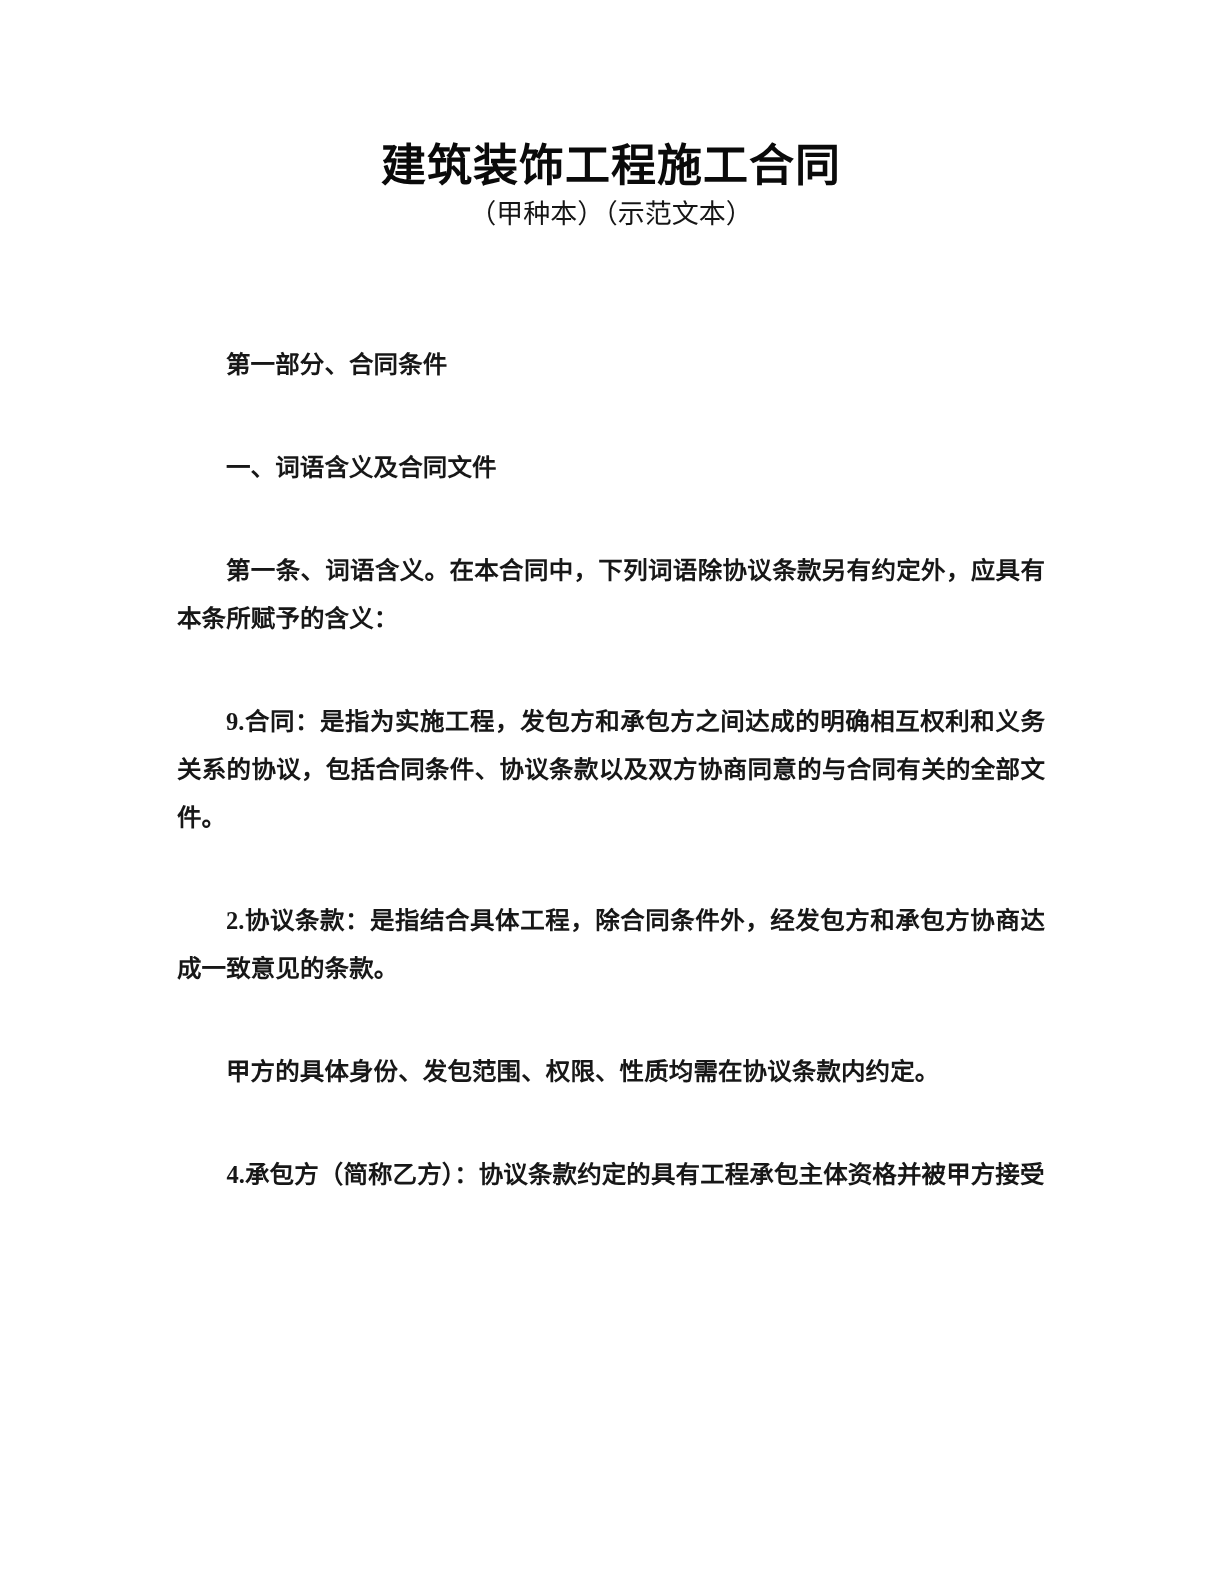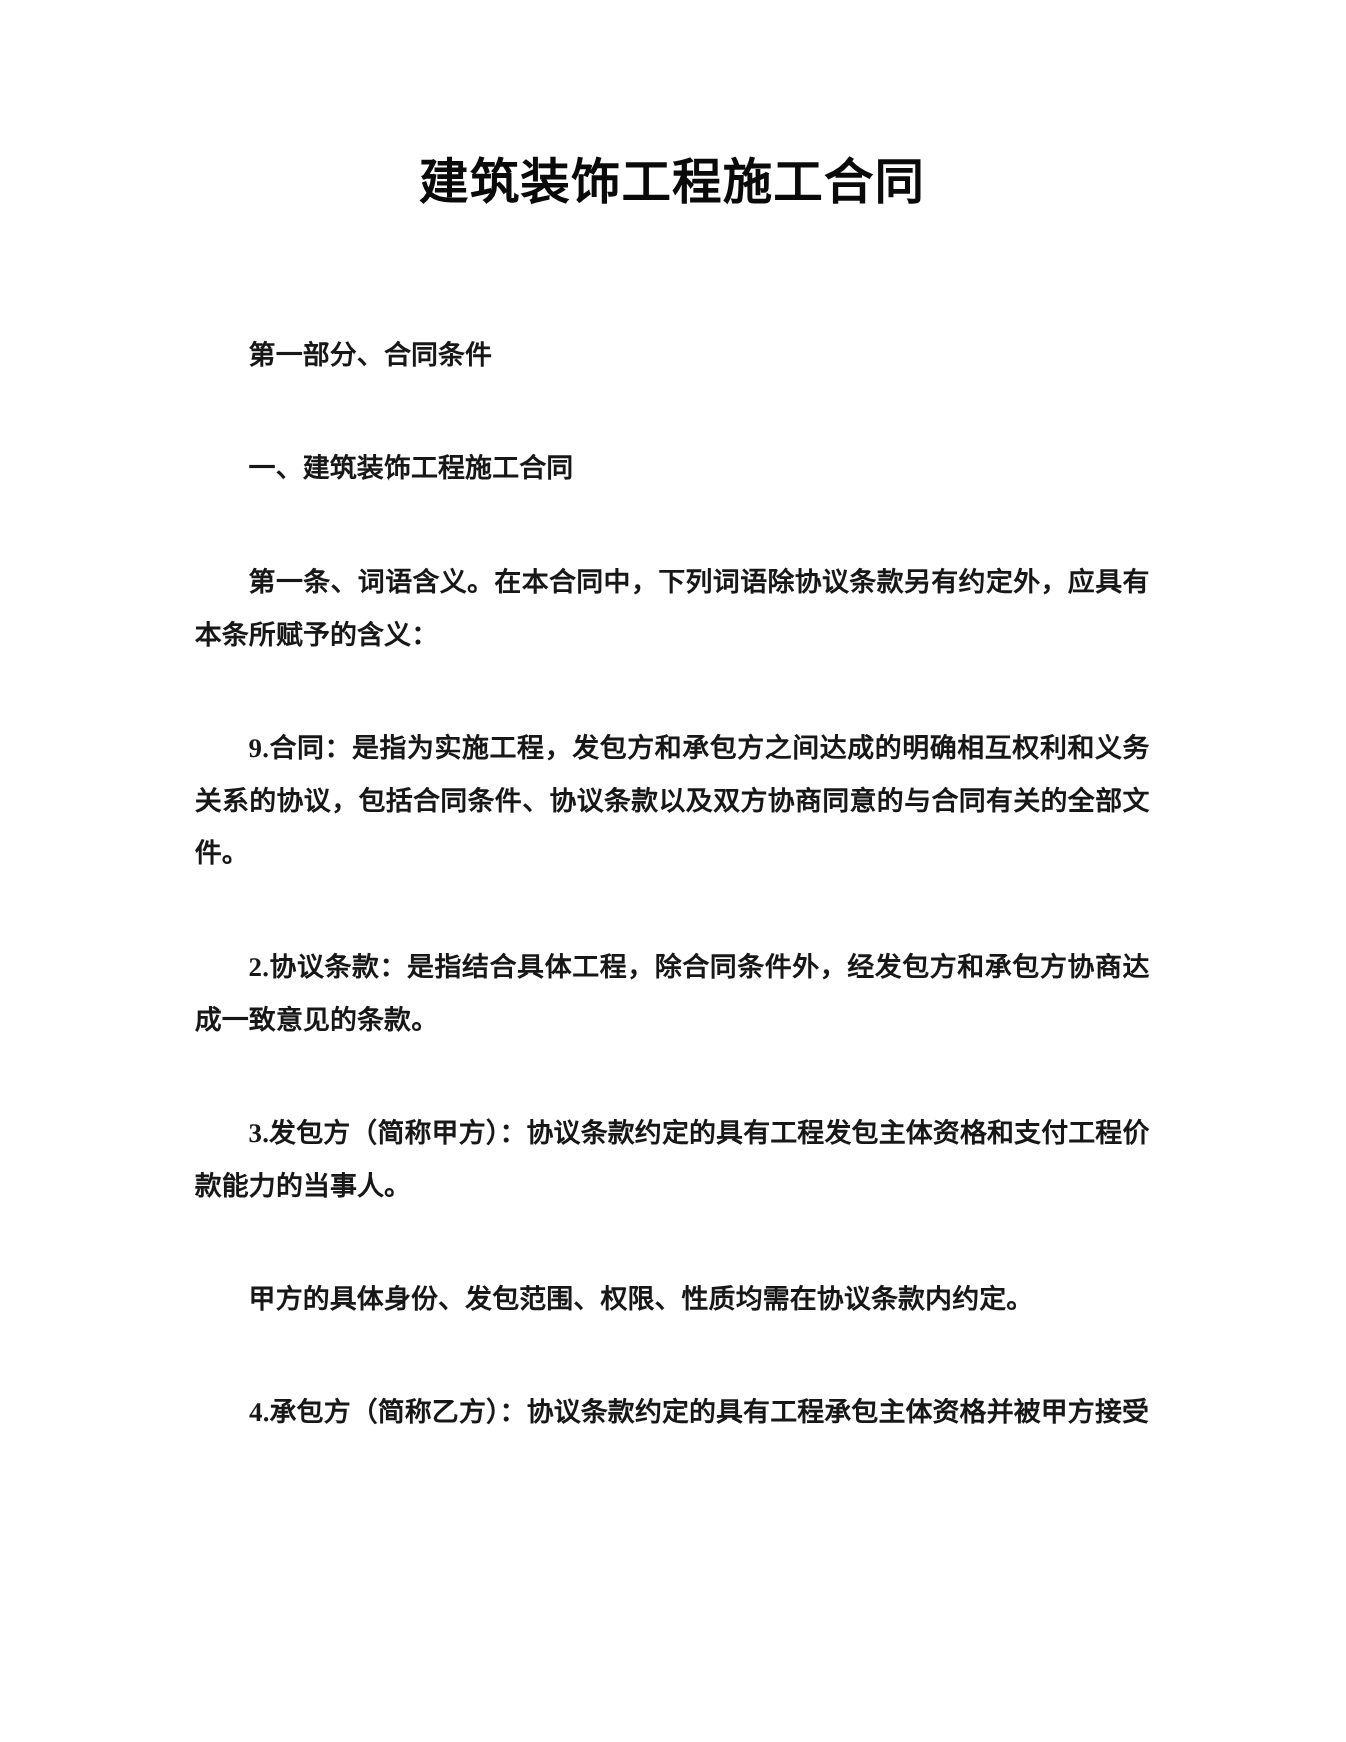--- a/index.html
+++ b/index.html
@@ -93,35 +93,35 @@
   }
 </style>
 </head>
 <body>
 
 <div class="page">
   <div class="content">
 
     <div class="title-block">
       <h1 class="doc-title">建筑装饰工程施工合同</h1>
+      <div class="doc-subtitle">（甲种本）（示范文本）</div>
     </div>
 
     <div class="body-block">
 
       <p class="para">第一部分、合同条件</p>
 
-      <p class="para">一、建筑装饰工程施工合同</p>
+      <p class="para">一、词语含义及合同文件</p>
 
       <p class="para">第一条、词语含义。在本合同中，下列词语除协议条款另有约定外，应具有本条所赋予的含义：</p>
 
       <p class="para">9.合同：是指为实施工程，发包方和承包方之间达成的明确相互权利和义务关系的协议，包括合同条件、协议条款以及双方协商同意的与合同有关的全部文件。</p>
 
       <p class="para">2.协议条款：是指结合具体工程，除合同条件外，经发包方和承包方协商达成一致意见的条款。</p>
 
-      <p class="para">3.发包方（简称甲方）：协议条款约定的具有工程发包主体资格和支付工程价款能力的当事人。</p>
 
       <p class="para no-indent">甲方的具体身份、发包范围、权限、性质均需在协议条款内约定。</p>
 
       <p class="para clipped">4.承包方（简称乙方）：协议条款约定的具有工程承包主体资格并被甲方接受</p>
 
     </div>
   </div>
 </div>
 
 </body></html>

